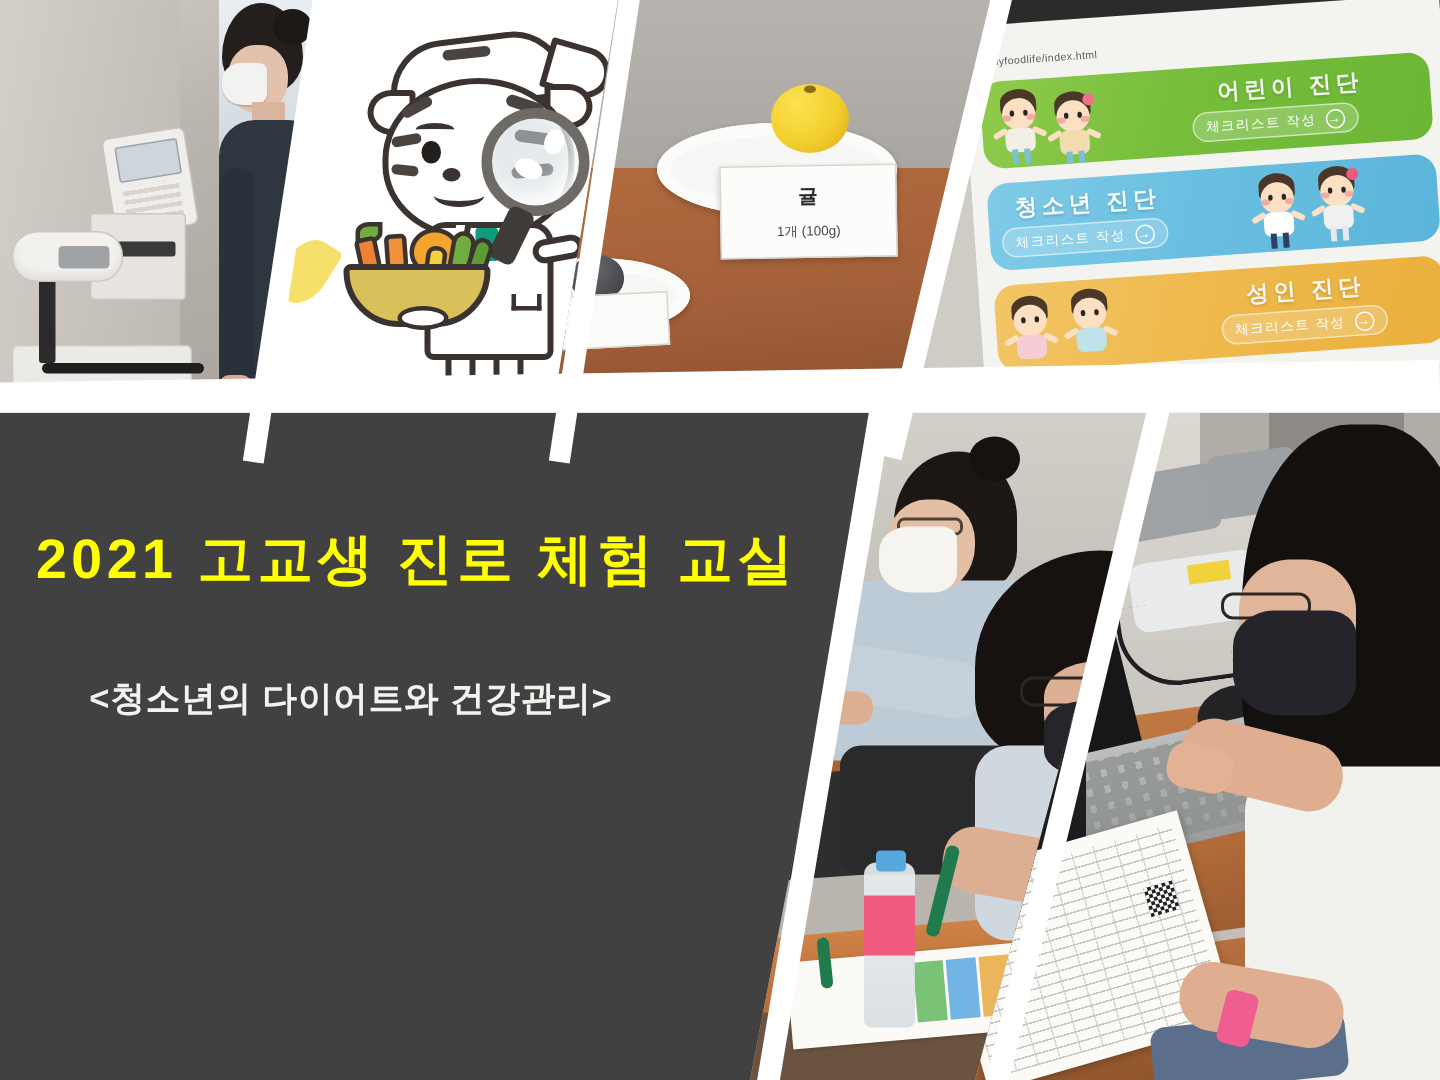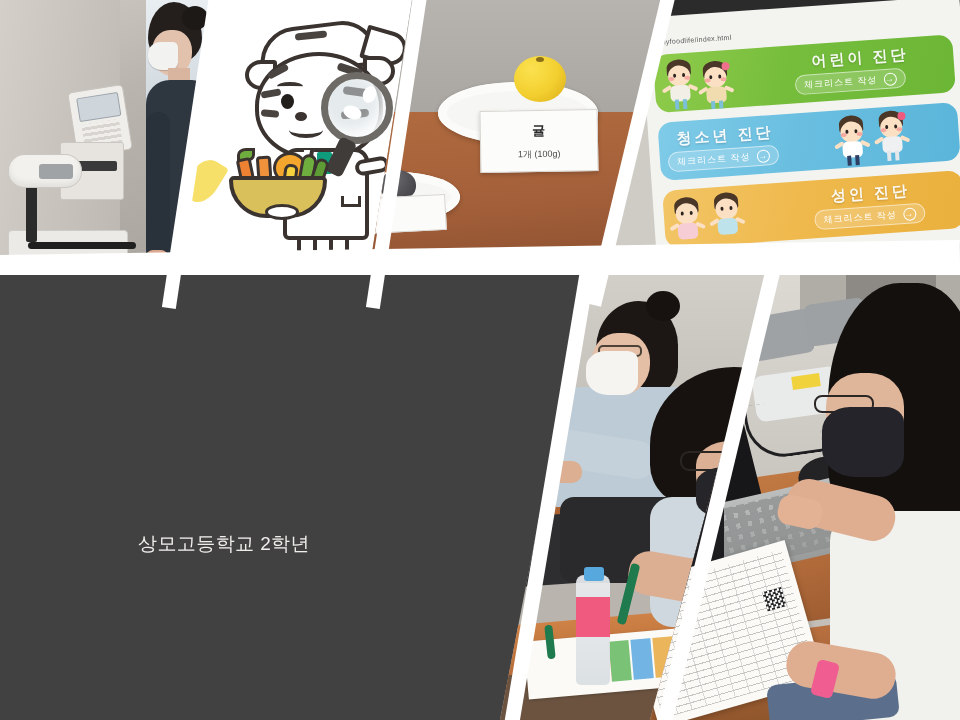--- a/index.html
+++ b/index.html
@@ -721,21 +721,22 @@
             <span class="sc-arrow">→</span>
           </div>
         </div>
       </div>
     </div>
   </div>
 
   <div id="separator"></div>
 
   <div class="panel" id="panel-title">
-    <div class="title-school">상모고등학교 2학년</div>
+    <div class="title-main">2021 고교생 진로 체험 교실</div>
+    <div class="title-sub">&lt;청소년의 다이어트와 건강관리&gt;</div>
   </div>
 
   <div class="panel" id="photo-worksheet">
     <div class="ws-wall"></div>
     <div class="ws-partition"></div>
     <div class="ws-desk-back"></div>
     <div class="ws-desk-under"></div>
 
     <div class="ws-p1-hair"></div>
     <div class="ws-p1-bun"></div>

